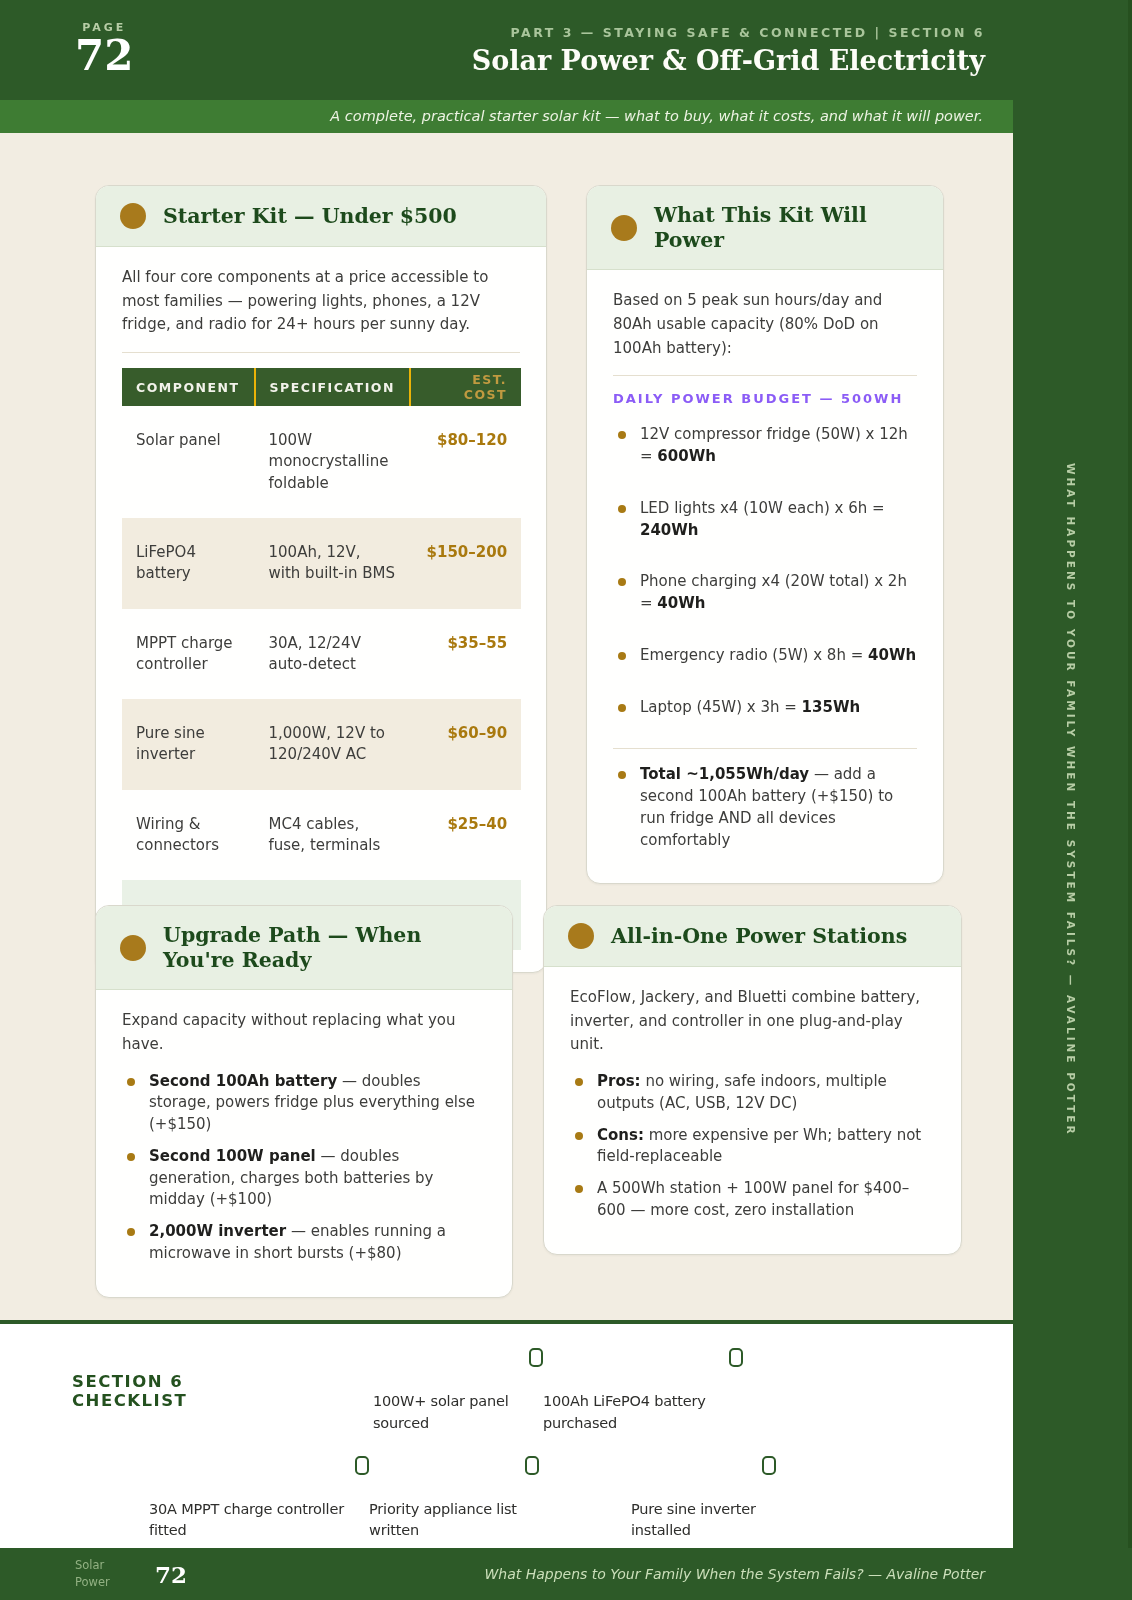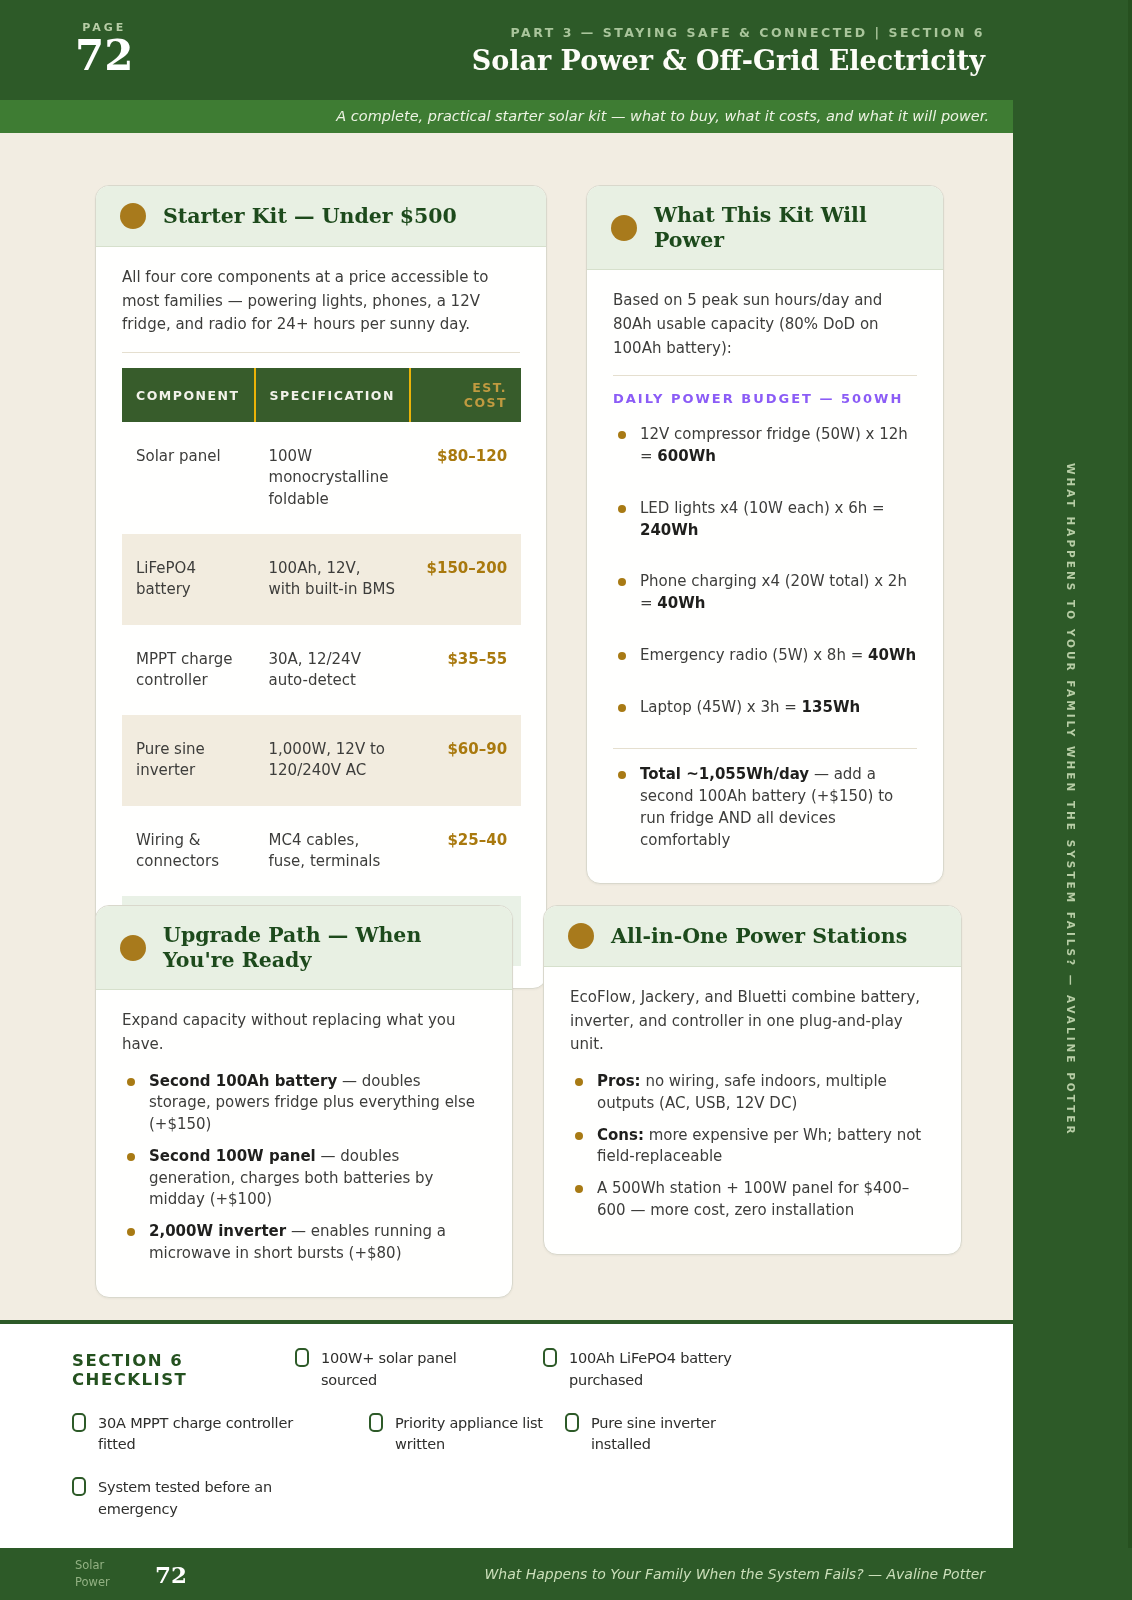--- a/index.html
+++ b/index.html
@@ -32,21 +32,21 @@
   .page-badge .plabel { font-size:11px; font-weight:bold; letter-spacing:3px; color:#b7cda6; }
   .page-badge .pnum { font-family:"DejaVu Serif", serif; font-weight:bold; font-size:42px; line-height:1.05; color:#ffffff; }
   .head-right { margin-left:auto; padding-right:28px; text-align:right; }
   .kicker { font-size:12.5px; font-weight:bold; letter-spacing:2.5px; color:#a9c59b; margin-bottom:5px; }
   .htitle { font-family:"DejaVu Serif", serif; font-weight:bold; font-size:27px; color:#fdfdf8; }
 
   .subbar {
     position:absolute; top:100px; left:0; width:1013px; height:33px;
     background:#3e7c33; color:#edf3e3;
     font-style:italic; font-size:14.5px; line-height:33px;
-    text-align:right; padding-right:24px;
+    text-align:right; padding-right:30px;
   }
 
   
   .content { position:absolute; top:133px; left:0; width:1013px; height:1187px; }
 
   .card {
     position:absolute; background:#fffffe;
     border:1.5px solid #d9d8cc; border-radius:14px; overflow:hidden;
     box-shadow:0 1px 2px rgba(60,60,40,0.05);
   }
@@ -60,21 +60,21 @@
     color:#1d4a1c; line-height:1.2;
   }
   .card-body { padding:19px 26px 22px; }
   .intro { font-size:15px; color:#3d3d3b; line-height:1.58; }
   .rule { border:none; border-top:1px solid #e5dfcf; margin:15px 0; }
 
   
   table.kit { width:100%; border-collapse:collapse; }
   table.kit th {
     background:#375c2b; color:#f2f2ea; font-size:12.5px; font-weight:bold;
-    letter-spacing:1.5px; text-align:left; padding:12px 14px;
+    letter-spacing:1.5px; text-align:left; padding:4px 14px;
   }
   table.kit th.sep { border-left:2px solid #eab308; }
   table.kit th.cost { color:#c09a40; text-align:right; }
   table.kit td {
     padding:24px 14px; font-size:15px; color:#3d3d3b;
     vertical-align:top; line-height:1.42;
   }
   table.kit tr.alt td { background:#f2ecdf; }
   table.kit td.cost { color:#a9790e; font-weight:bold; text-align:right; white-space:nowrap; }
   table.kit tr.total td { background:#e9f1e6; color:#1d4a1c; font-weight:bold; font-size:15.5px; }
@@ -94,21 +94,21 @@
   .budget-label { font-size:13px; font-weight:bold; letter-spacing:2px; color:#8b5cf6; margin:0 0 18px; }
 
   
   .check-rule { position:absolute; top:1320px; left:0; width:1013px; height:4px; background:#2d5a28; }
   .checklist {
     position:absolute; top:1324px; left:0; width:1013px; height:224px;
     background:#ffffff; padding:24px 30px 0 72px;
   }
   .chk-row { display:flex; align-items:center; margin-bottom:21px; }
   .chk-title { font-size:16.5px; font-weight:bold; letter-spacing:1.5px; color:#24511f; width:223px; flex:none; }
-  .chk { display:flex; align-items:flex-start; gap:12px; }
+  .chk { display:flex; align-items:flex-end; gap:24px;flex-direction:column; }
   .box {
     width:14px; height:19px; border:2.5px solid #2d5a28; border-radius:5px;
     background:#fff; flex:none;
   }
   .lbl { font-size:14.5px; color:#2e2e2c; line-height:1.5; letter-spacing:-0.2px; }
 
   
   .footer {
     position:absolute; top:1548px; left:0; width:1132px; height:52px;
     background:#2d5a28; display:flex; align-items:center;

